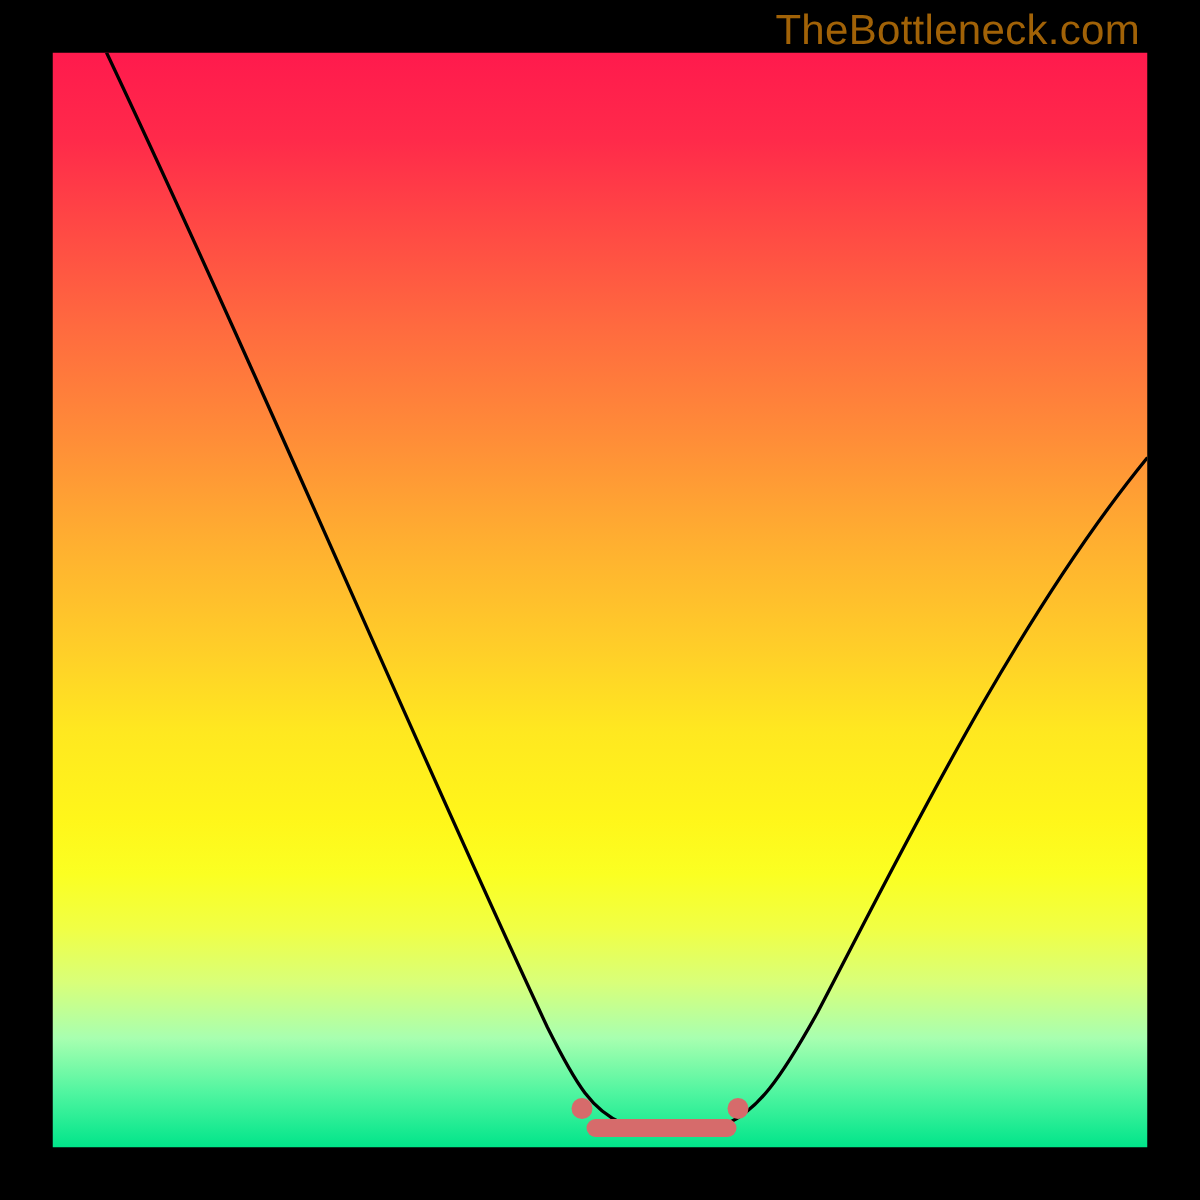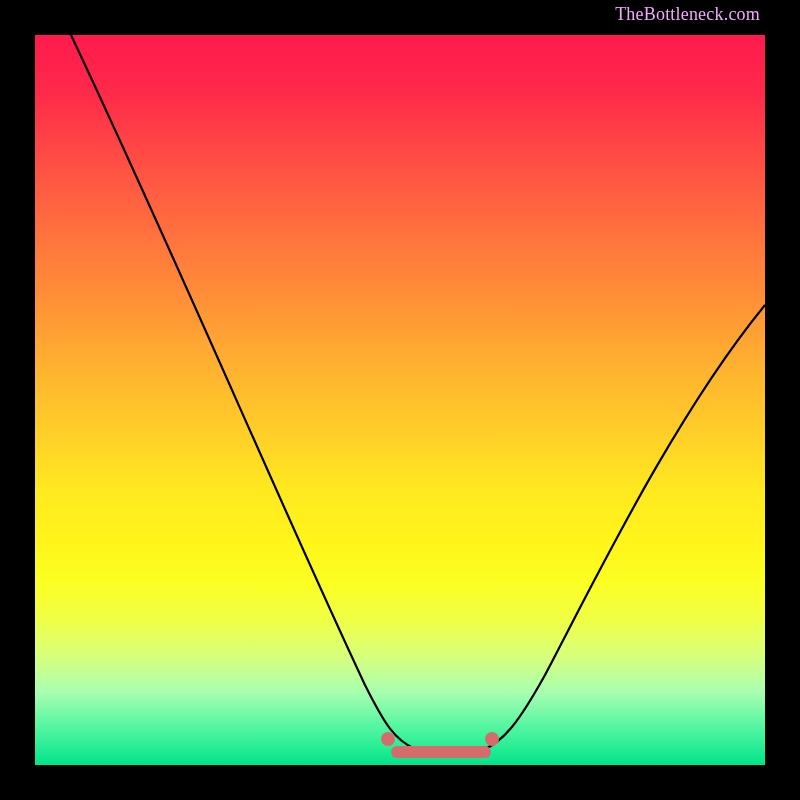--- a/index.html
+++ b/index.html
@@ -28,23 +28,23 @@
       #d8ff7a 85%,
       #a8ffb0 90%,
       #50f5a0 95%,
       #00e58a 100%
     );
   }
   .watermark {
     position: absolute;
     top: 4px;
     right: 40px;
-    font-family: Liberation Serif, serif;
-    font-size: 18px;
-    color: #f0abfc;
+    font-family: Liberation Sans, sans-serif;
+    font-size: 28px;
+    color: #a16207;
     font-weight: 500;
     letter-spacing: 0.2px;
   }
   svg.curve { position: absolute; inset: 0; }
   .bump {
     position: absolute;
     width: 14px; height: 14px;
     background: #d66b6b;
     border-radius: 50%;
   }

